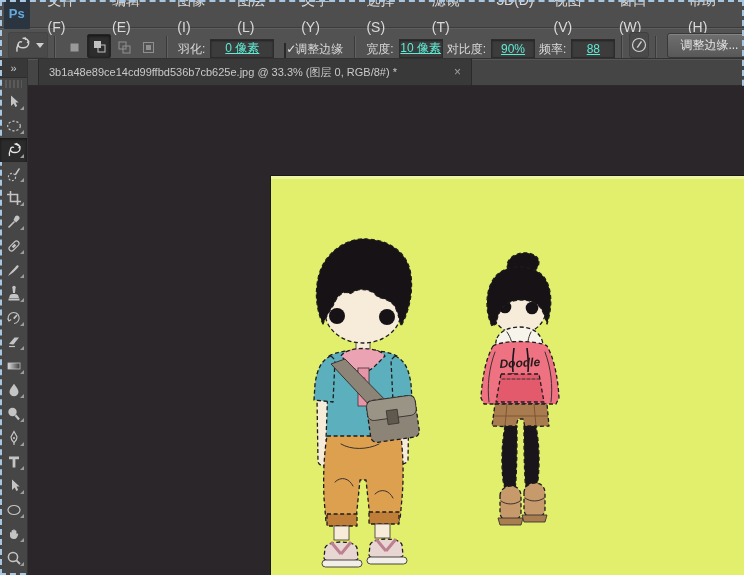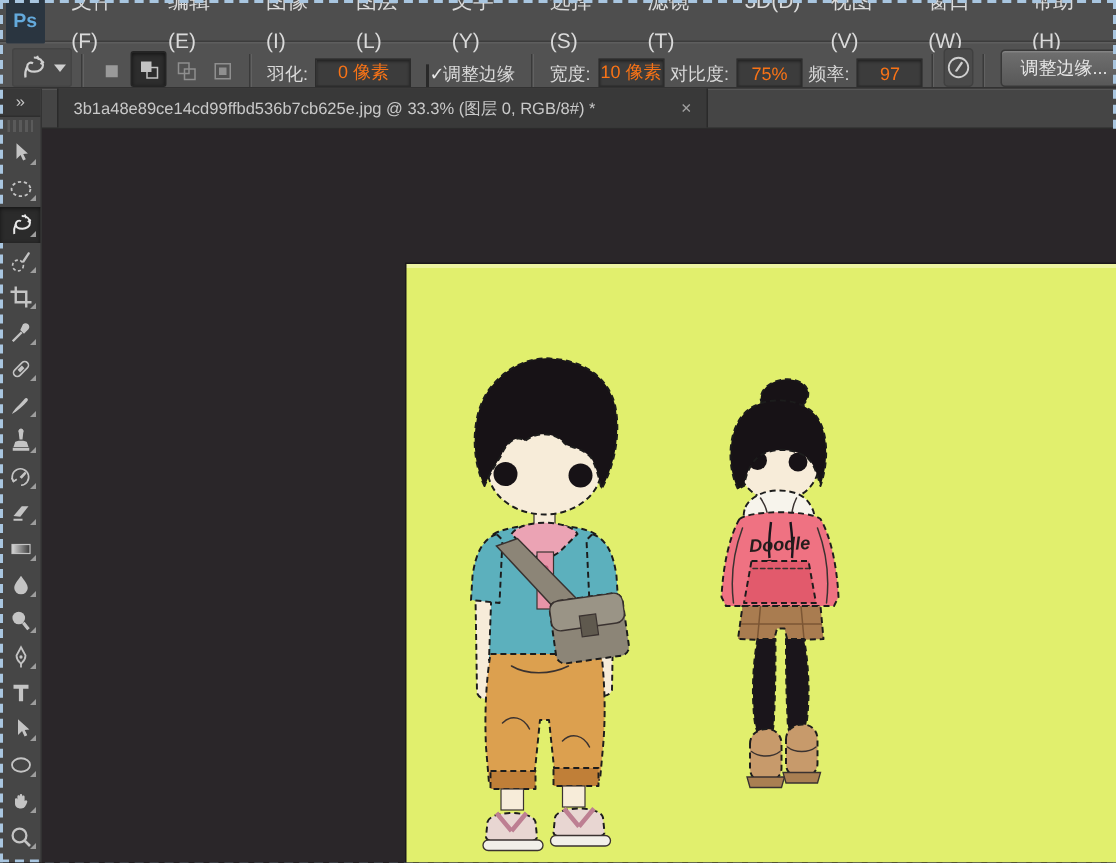--- a/index.html
+++ b/index.html
@@ -26,21 +26,21 @@
   .preset svg{width:20px;height:20px;color:#d0d0d0;}
   .caret{width:0;height:0;border-left:4px solid transparent;border-right:4px solid transparent;
     border-top:5px solid #cfcfcf;margin-left:4px;}
   .mode-btn{width:22px;height:22px;display:flex;align-items:center;justify-content:center;
     border-radius:2px;margin:0 1px;flex:0 0 auto;}
   .mode-btn svg{width:17px;height:17px;}
   .mode-btn.active{background:#2d2d2d;box-shadow:inset 0 1px 3px rgba(0,0,0,.6);border:1px solid #242424;}
   .opt-label{margin:0 5px 0 4px;}
   .field{height:17px;min-width:30px;padding:0 6px;background:var(--field-bg);
     border:1px solid #2c2c2c;box-shadow:inset 0 1px 2px rgba(0,0,0,.45),0 1px 0 #606060;
-    color:#f97316;font-size:12px;display:flex;align-items:center;justify-content:center;}
+    color:#5eead4;font-size:12px;display:flex;align-items:center;justify-content:center;text-decoration:underline;}
   .checkbox{width:13px;height:13px;background:#393939;border:1px solid #292929;margin:0 5px 0 10px;
     position:relative;box-shadow:0 1px 0 #606060;}
   .checkbox[data-checked="true"]::after{content:"✓";position:absolute;left:1px;top:-2px;
     color:#e8e8e8;font-size:12px;font-weight:bold;}
   .pressure{width:24px;height:24px;border-radius:3px;display:flex;align-items:center;justify-content:center;
     background:#4a4a4a;border:1px solid #404040;color:#cfcfcf;}
   .pressure svg{width:18px;height:18px;}
   .refine-btn{margin:0 6px 0 4px;padding:3px 12px;font-size:12px;color:#e6e6e6;
     background:linear-gradient(#6f6f6f,#585858);border:1px solid #383838;border-radius:3px;
     box-shadow:inset 0 1px 0 rgba(255,255,255,.15);font-family:inherit;}
@@ -128,23 +128,23 @@
     </div>
     <span class="sep"></span>
     <span class="opt-label">羽化:</span>
     <span class="field" style="min-width:50px">0 像素</span>
     <span class="checkbox" data-checked="true"></span>
     <span class="opt-label">调整边缘</span>
     <span class="sep"></span>
     <span class="opt-label">宽度:</span>
     <span class="field">10 像素</span>
     <span class="opt-label">对比度:</span>
-    <span class="field">75%</span>
+    <span class="field">90%</span>
     <span class="opt-label">频率:</span>
-    <span class="field">97</span>
+    <span class="field">88</span>
     <span class="sep"></span>
     <div class="pressure">
       <svg viewBox="0 0 18 18">
         <circle cx="9" cy="9" r="6.5" fill="none" stroke="currentColor" stroke-width="1.2"></circle>
         <path d="M6.5 11.5 L10.5 5.5 C11 4.7 12.3 5.5 11.8 6.3 L8 11.8 Z" fill="currentColor"></path>
       </svg>
     </div>
     <span class="sep"></span>
     <button class="refine-btn">调整边缘...</button>
   </div>

